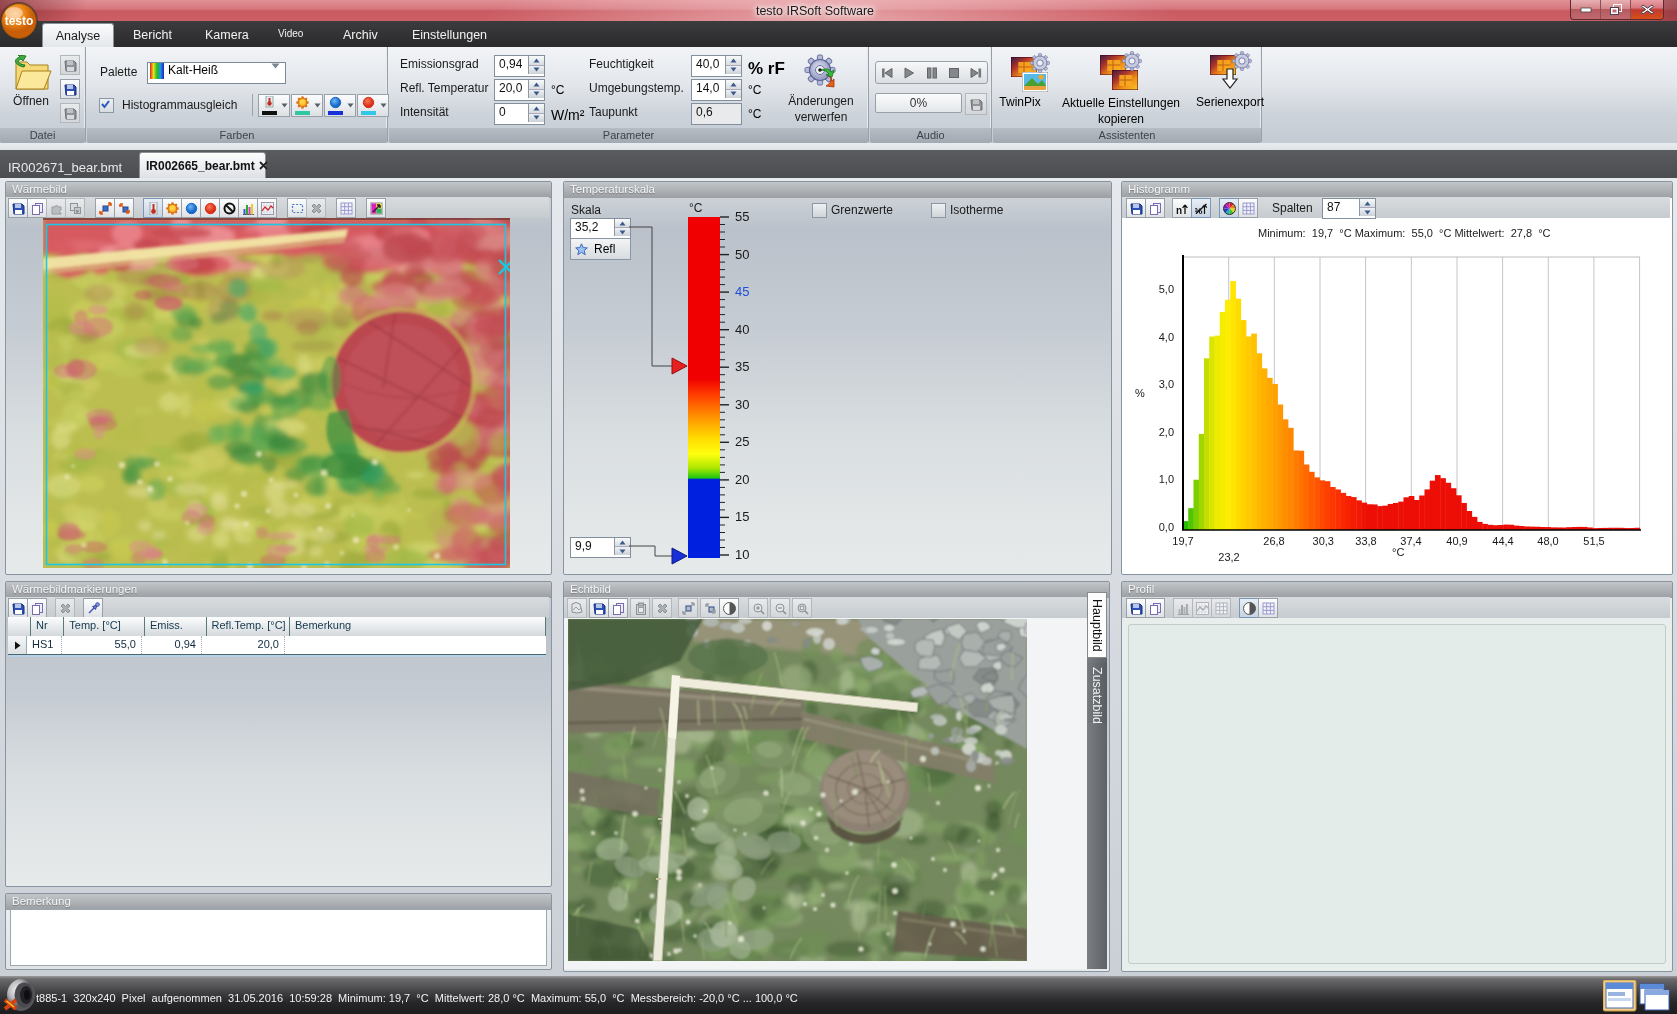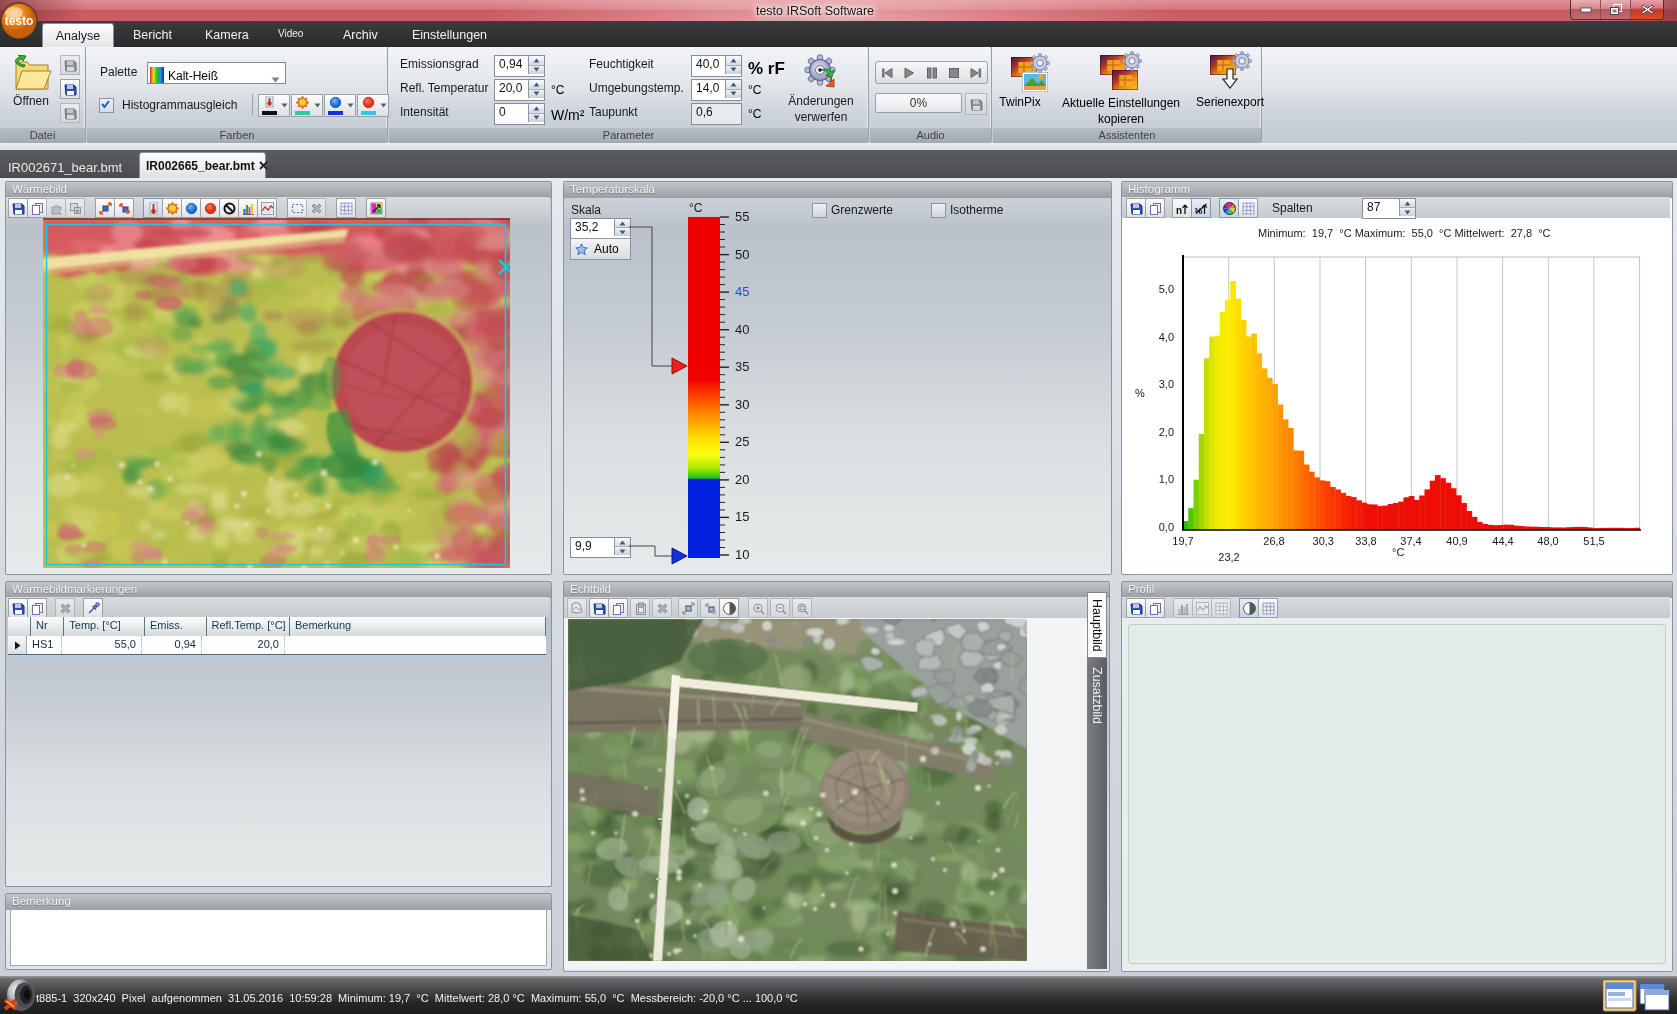--- a/index.html
+++ b/index.html
@@ -93,21 +93,21 @@
     </svg>
   </div>
 <div class="ab" style="left:60px;top:103px;width:18px;height:18px;border:1px solid #b2b7bb;background:linear-gradient(#e8eaec,#d4d7da);display:flex;align-items:center;justify-content:center;">
     <svg width="13" height="13" viewBox="0 0 13 13" style="">
       <path d="M1 2h9l2 2v8h-10z" fill="#8f9499" stroke="#6a6f74" stroke-width="1"></path>
 <rect x="3" y="2" width="6" height="4" fill="#c0c3c6"></rect>
 <rect x="3" y="8" width="7" height="4" fill="#d8dadd"></rect>
     </svg>
   </div>
 <div class="ab" style="left:100px;top:65px;font-size:12px;color:#1a1a1a;">Palette</div>
-<div class="ab" style="left:147px;top:62px;width:137px;height:20px;background:#fff;border:1px solid #7a8a99;display:flex;align-items:flex-end;">
+<div class="ab" style="left:147px;top:62px;width:137px;height:20px;background:#fff;border:1px solid #7a8a99;display:flex;align-items:flex-start;">
 <svg width="14" height="16" style="margin-left:2px;">
       <defs>
         <linearGradient id="rb" x1="0" y1="0" x2="1" y2="0">
 <stop offset="0" stop-color="#e02020"></stop>
           <stop offset="0.25" stop-color="#e8e020"></stop>
           <stop offset="0.5" stop-color="#20c020"></stop>
           <stop offset="0.75" stop-color="#2090e0"></stop>
           <stop offset="1" stop-color="#2020c0"></stop>
         </linearGradient>
       </defs>
@@ -1614,21 +1614,21 @@
         <svg width="7" height="5" viewBox="0 0 7 5" style="">
           <path d="M3.5 4.5 L6.5 0.5 L0.5 0.5 Z" fill="#3a5a8c"></path>
         </svg>
       </div>
     </div>
   </div>
 <div class="ab" style="left:570px;top:238px;width:59px;height:20px;border:1px solid #8a98a6;background:linear-gradient(#f2f4f5,#d8dce0);display:flex;align-items:center;">
 <svg width="13" height="13" style="margin-left:4px;">
       <path d="M6.5 0.8 L8.2 4.6 L12.3 4.9 L9.2 7.6 L10.2 11.7 L6.5 9.4 L2.8 11.7 L3.8 7.6 L0.7 4.9 L4.8 4.6 Z" fill="#9cc2ee" stroke="#3a6ac0"></path>
     </svg>
-<span style="margin-left:6px;font-size:12px;">Auto</span>
+<span style="margin-left:6px;font-size:12px;">Refl</span>
   </div>
 <div class="ab" style="left:570px;top:537px;width:59px;height:19px;background:#ffffff;border:1px solid #828f9c;display:flex;">
     <div style="flex:1;font-size:12px;padding:1px 0 0 4px;color:#111;">9,9</div>
     <div style="width:15px;height:17px;display:flex;flex-direction:column;border-left:1px solid #8a99a8;">
       <div style="flex:1;background:linear-gradient(#f8f9fa,#d8dce0);border-bottom:1px solid #aab;display:flex;align-items:center;justify-content:center;">
         <svg width="7" height="5" viewBox="0 0 7 5" style="">
           <path d="M3.5 0.5 L6.5 4.5 L0.5 4.5 Z" fill="#3a5a8c"></path>
         </svg>
       </div>
       <div style="flex:1;background:linear-gradient(#f0f2f4,#ccd1d6);display:flex;align-items:center;justify-content:center;">
@@ -1754,21 +1754,21 @@
 <div class="ab" style="left:1238px;top:198px;width:18px;height:18px;border:1px solid #98a0a8;background:linear-gradient(#fcfdfd,#dfe2e5);display:flex;align-items:center;justify-content:center;">
     <svg width="13" height="13" viewBox="0 0 13 13" style="">
       <rect x="1" y="1" width="11" height="11" fill="#f2f2fa" stroke="#9a9ad0"></rect>
       <line x1="4.7" y1="1" x2="4.7" y2="12" stroke="#9a9ad0"></line>
       <line x1="1" y1="4.7" x2="12" y2="4.7" stroke="#9a9ad0"></line>
       <line x1="8.4" y1="1" x2="8.4" y2="12" stroke="#9a9ad0"></line>
       <line x1="1" y1="8.4" x2="12" y2="8.4" stroke="#9a9ad0"></line>
     </svg>
   </div>
 <div class="ab" style="left:1272px;top:201px;font-size:12px;color:#1a1a1a;">Spalten</div>
-<div class="ab" style="left:1362px;top:198px;width:52px;height:19px;background:#ffffff;border:1px solid #828f9c;display:flex;">
+<div class="ab" style="left:1322px;top:198px;width:52px;height:19px;background:#ffffff;border:1px solid #828f9c;display:flex;">
     <div style="flex:1;font-size:12px;padding:1px 0 0 4px;color:#111;">87</div>
     <div style="width:15px;height:17px;display:flex;flex-direction:column;border-left:1px solid #8a99a8;">
       <div style="flex:1;background:linear-gradient(#f8f9fa,#d8dce0);border-bottom:1px solid #aab;display:flex;align-items:center;justify-content:center;">
         <svg width="7" height="5" viewBox="0 0 7 5" style="">
           <path d="M3.5 0.5 L6.5 4.5 L0.5 4.5 Z" fill="#3a5a8c"></path>
         </svg>
       </div>
       <div style="flex:1;background:linear-gradient(#f0f2f4,#ccd1d6);display:flex;align-items:center;justify-content:center;">
         <svg width="7" height="5" viewBox="0 0 7 5" style="">
           <path d="M3.5 4.5 L6.5 0.5 L0.5 0.5 Z" fill="#3a5a8c"></path>

